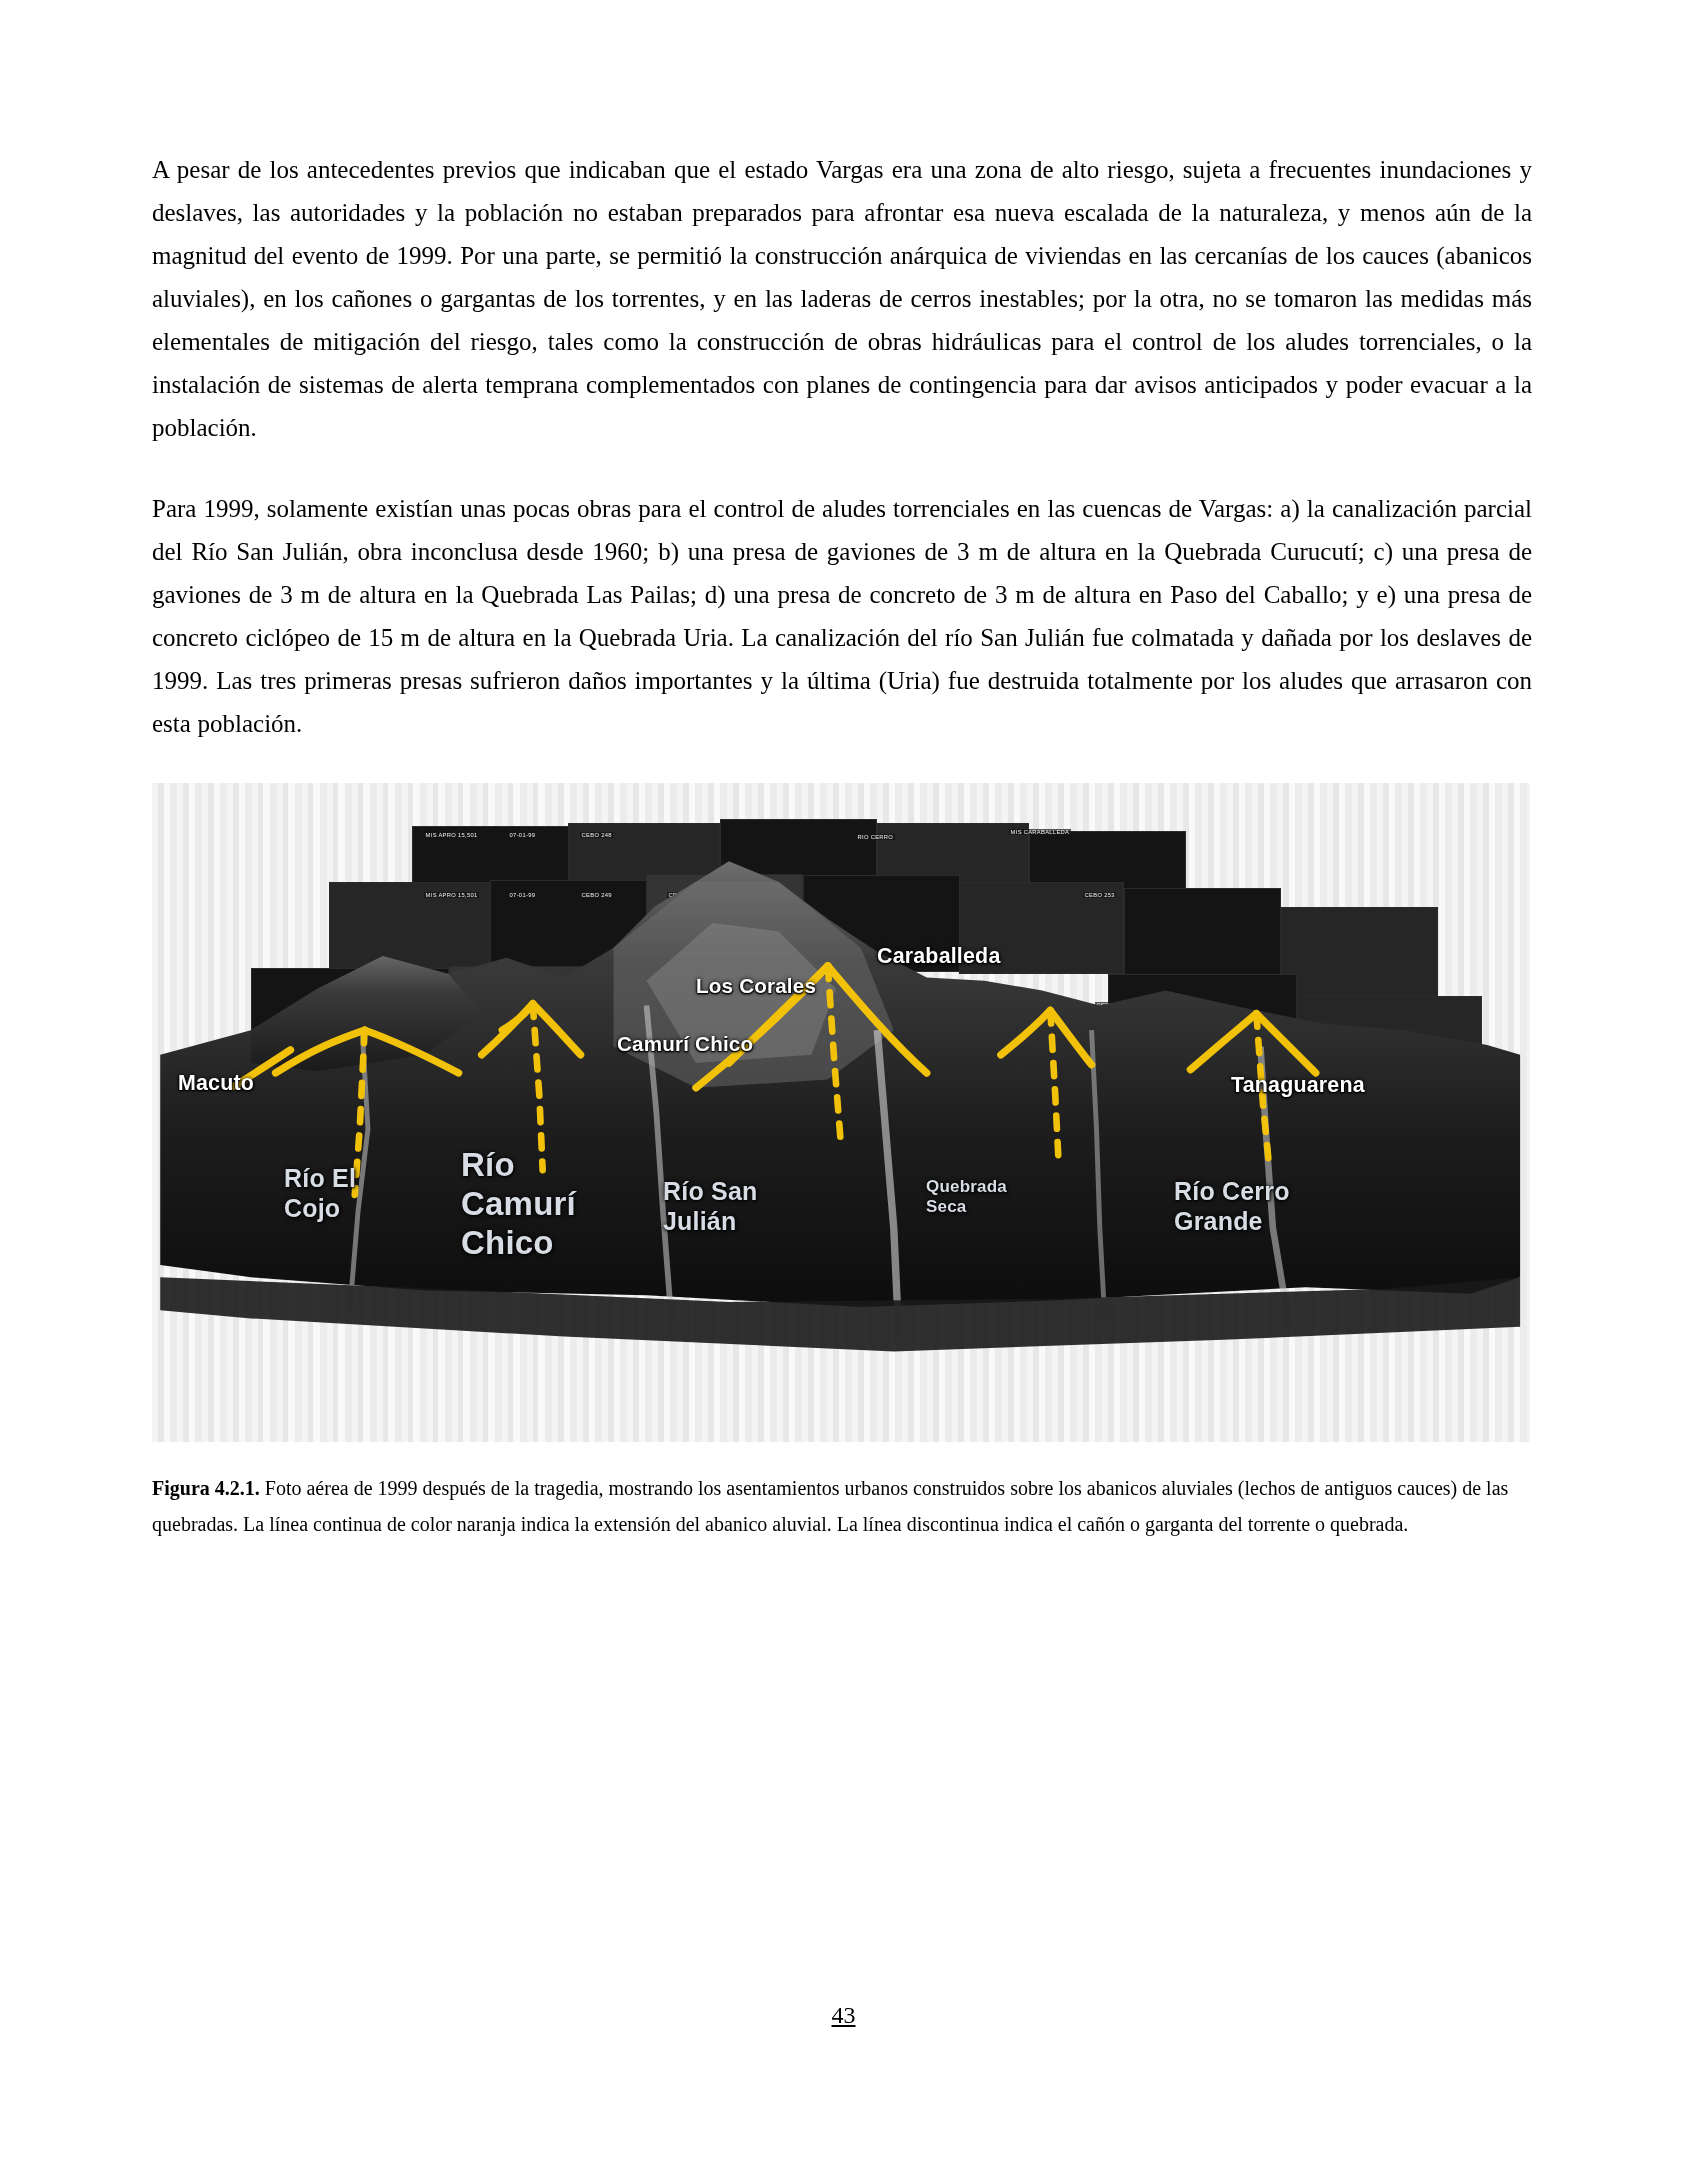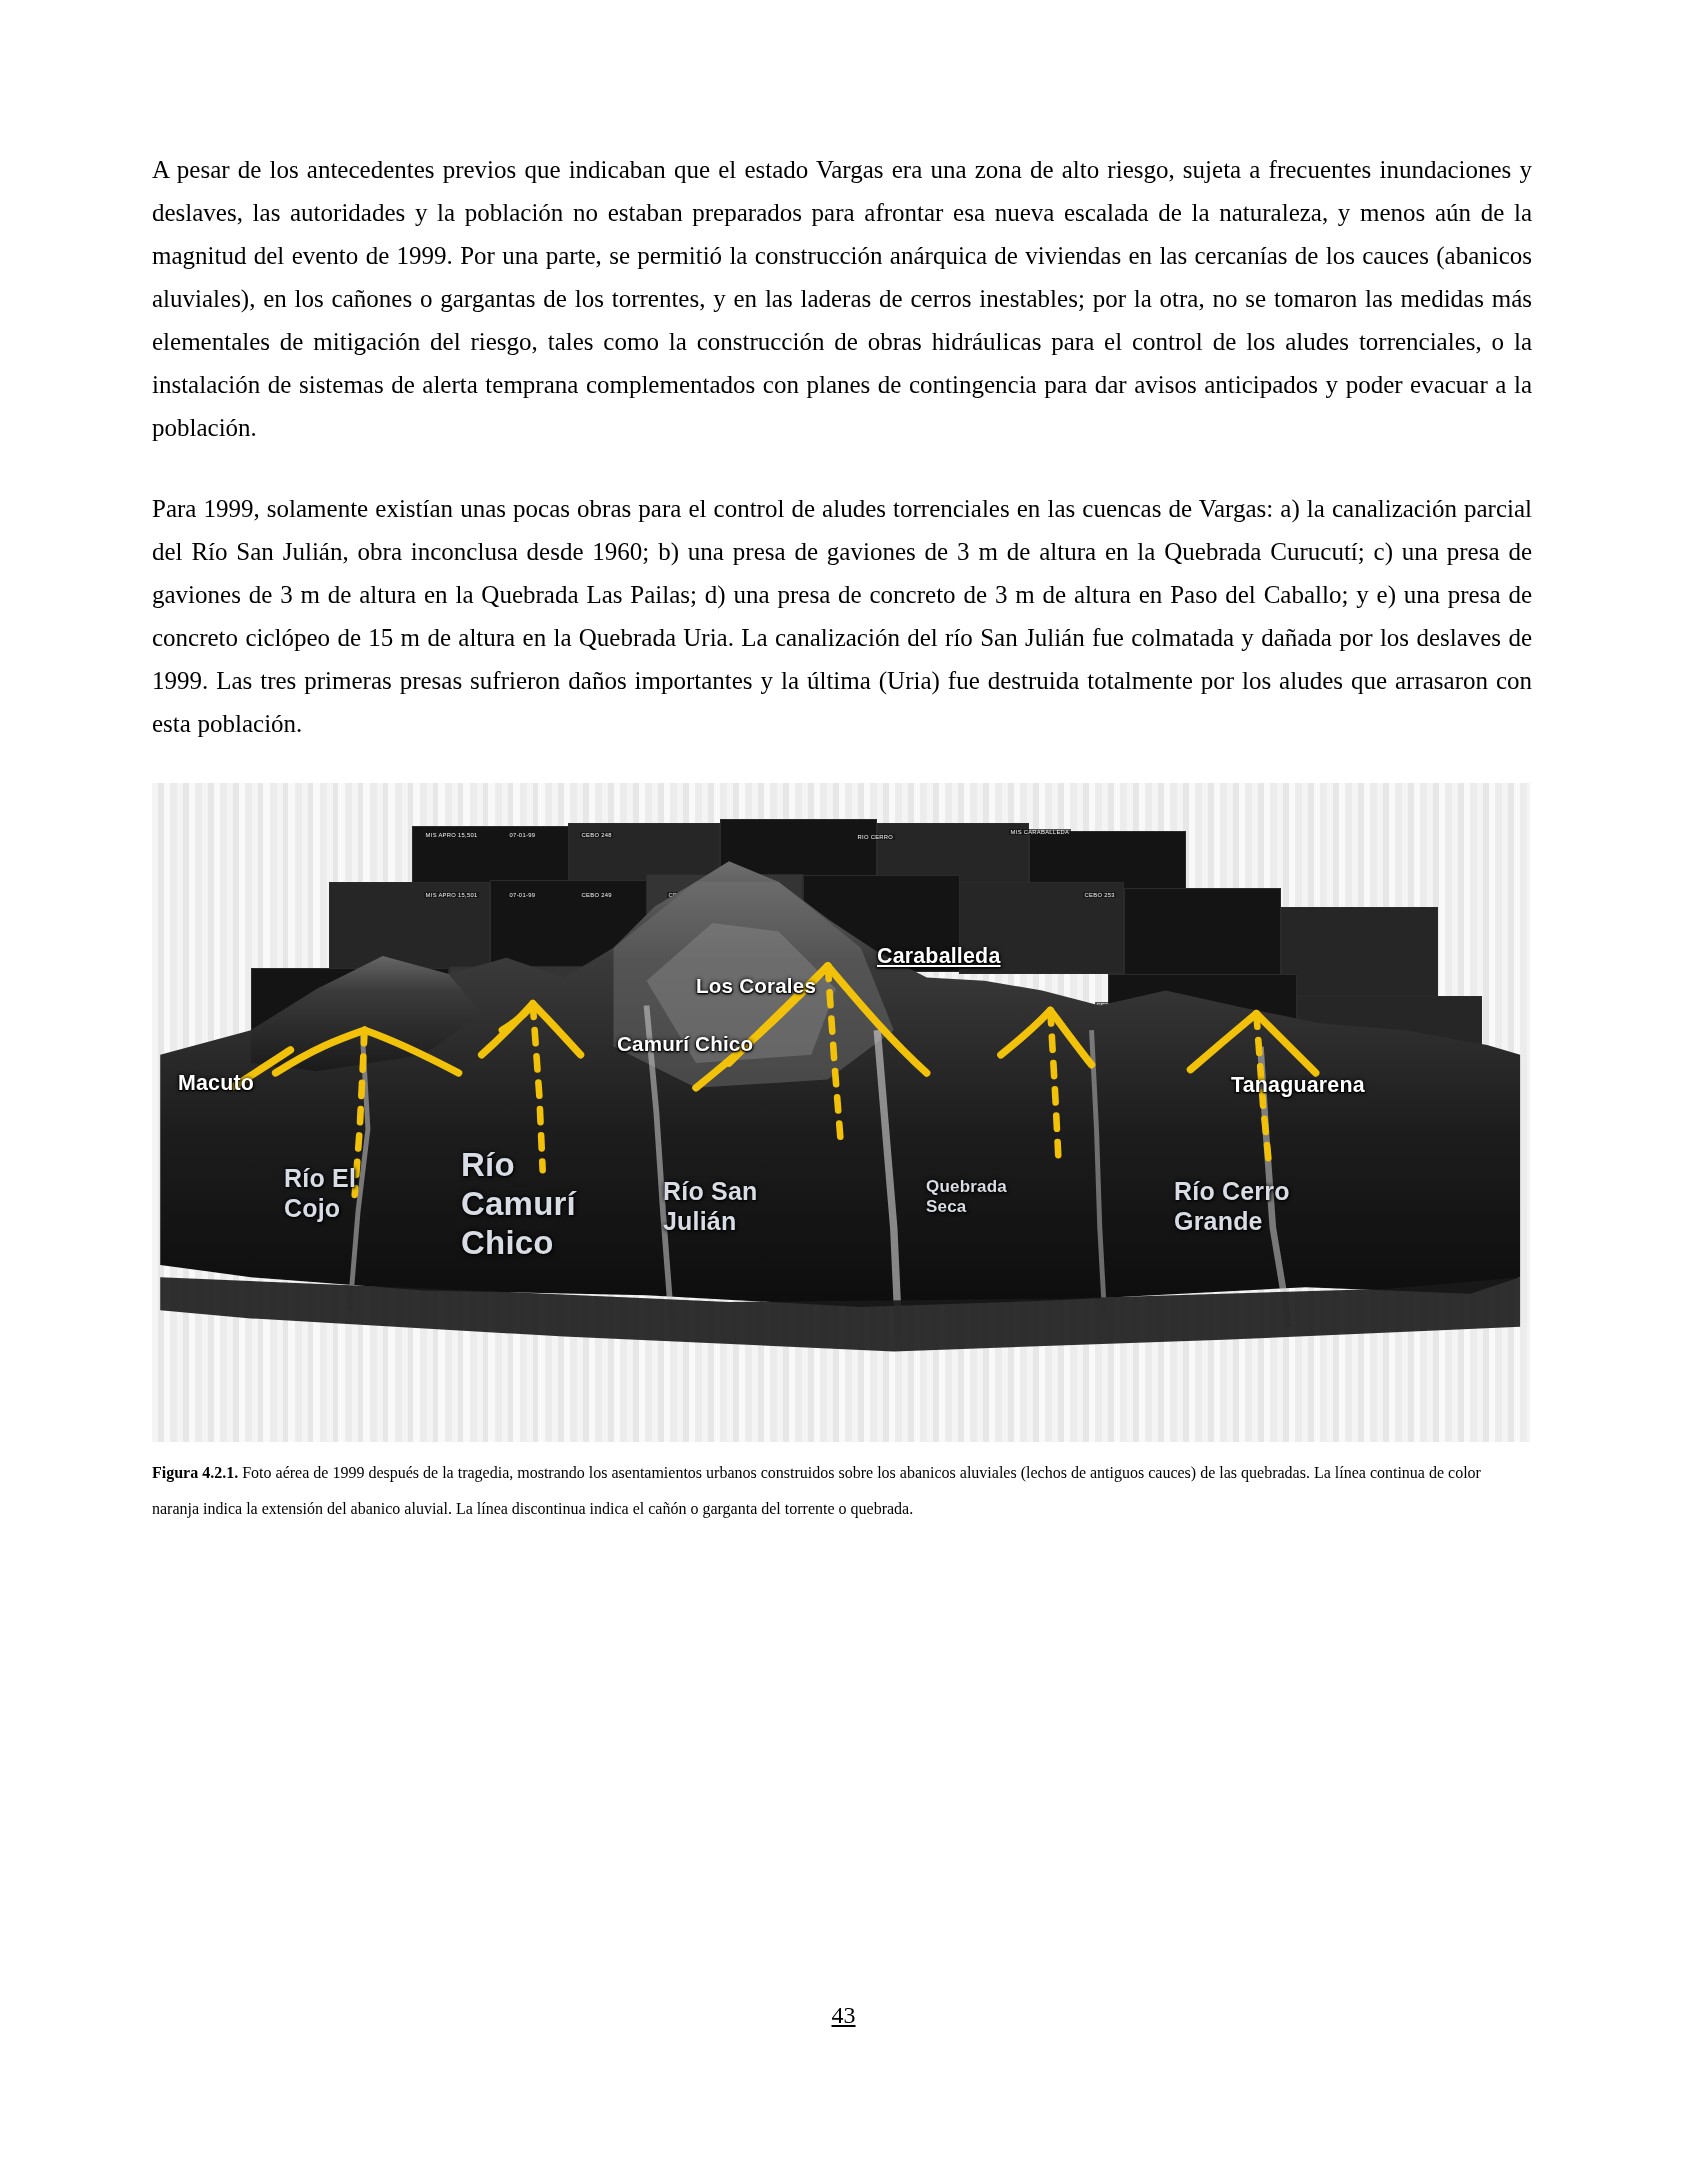--- a/index.html
+++ b/index.html
@@ -96,22 +96,22 @@
   .river-label {
     position: absolute;
     color: #d8dce4;
     font-family: "Liberation Sans", sans-serif;
     font-weight: bold;
     text-shadow: 0 0 5px #000, 0.8px 0.8px 2.5px #000;
     line-height: 1.18;
     letter-spacing: 0.2px;
   }
   .caption {
-    margin-top: 13px;
-    font-size: 16px;
+    margin-top: 28px;
+    font-size: 20px;
     line-height: 36px;
     text-align: left;
   }
   .caption b { font-weight: bold; }
   .page-number {
     position: absolute;
     left: 0;
     right: 0;
     top: 2002px;
     text-align: center;
@@ -221,21 +221,21 @@
 
             <g stroke="#f2c20a" stroke-width="8" fill="none" stroke-linecap="round" stroke-dasharray="16 16">
               <path d="M258,300 L252,420 L246,500"></path>
               <path d="M462,268 L470,380 L474,470"></path>
               <path d="M820,222 L828,340 L836,440"></path>
               <path d="M1090,276 L1096,380 L1100,460"></path>
               <path d="M1340,280 L1348,390 L1356,470"></path>
             </g>
           </svg>
 
-          <div class="place-label" style="left:725px;top:161px;font-size:21.4px;text-decoration:underline;">Caraballeda</div>
+          <div class="place-label" style="left:725px;top:161px;font-size:21.4px;">Caraballeda</div>
           <div class="place-label" style="left:544px;top:191px;font-size:20.6px;">Los Corales</div>
           <div class="place-label" style="left:465px;top:249px;font-size:20.6px;">Camurí Chico</div>
           <div class="place-label" style="left:26px;top:288px;font-size:21.4px;">Macuto</div>
           <div class="place-label" style="left:1079px;top:290px;font-size:21.4px;">Tanaguarena</div>
 
           <div class="river-label" style="left:132px;top:381px;font-size:25px;white-space:pre;">Río El
 Cojo</div>
           <div class="river-label" style="left:309px;top:363px;font-size:33px;white-space:pre;">Río
 Camurí
 Chico</div>

